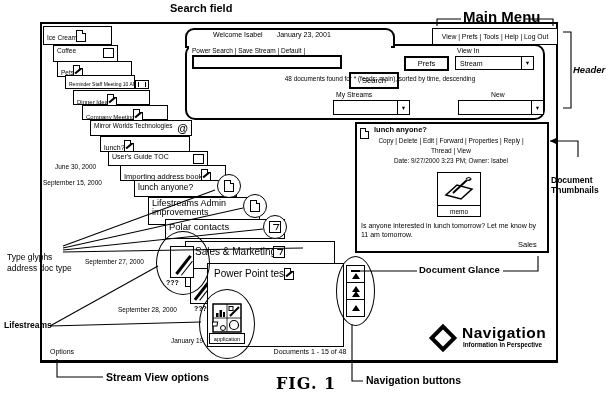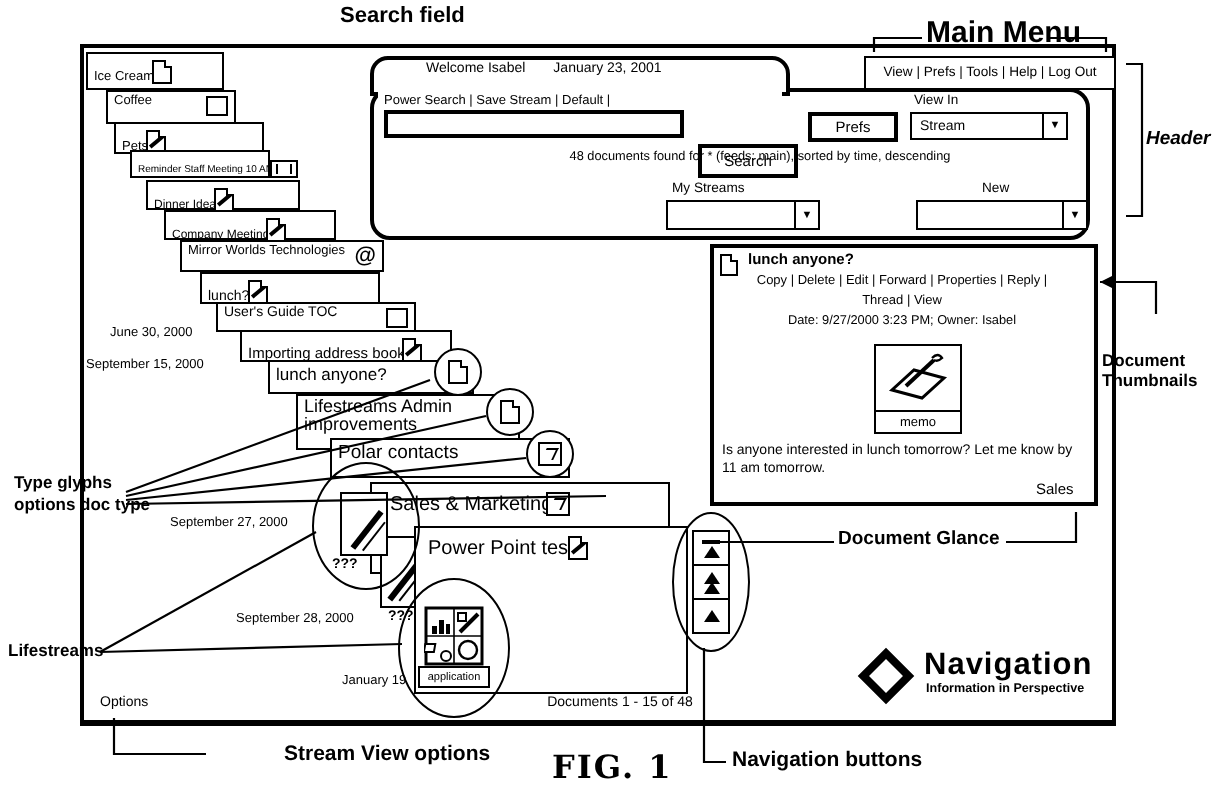--- a/index.html
+++ b/index.html
@@ -55,26 +55,26 @@
 
 
 <div class="abs lbl" style="left:170px;top:2px;font-size:11px;text-align:right;">Search field</div>
 <div class="abs lbl" style="left:463px;top:8px;font-size:15px;">Main Menu</div>
 <div class="abs lbl" style="left:573px;top:64px;font-style:italic;">Header</div>
 <div class="abs" style="left:551px;top:175px;font-size:8.5px;font-weight:700;line-height:1.2;z-index:62;">
   <div>Document</div>
   <div>Thumbnails</div>
 </div>
 <div class="abs lbl" style="left:419px;top:264px;">Document Glance</div>
-<div class="abs" style="left:7px;top:236px;font-size:8.5px;font-weight:700;line-height:1.3;z-index:62;">
+<div class="abs" style="left:7px;top:252px;font-size:8.5px;font-weight:400;line-height:1.3;z-index:62;">
   <div>Type glyphs</div>
-  <div>options doc type</div>
+  <div>address doc type</div>
 </div>
 <div class="abs lbl" style="left:4px;top:320px;font-size:8.5px;">Lifestreams</div>
-<div class="abs lbl" style="left:106px;top:371px;font-size:10.5px;margin-left:36px;">Stream View options</div>
+<div class="abs lbl" style="left:106px;top:371px;font-size:10.5px;">Stream View options</div>
 <div class="abs lbl" style="left:366px;top:374px;font-size:10.5px;">Navigation buttons</div>
 <div class="abs" style="left:276px;top:374px;font-size:16px;font-weight:bold;font-family:'DejaVu Serif',serif;letter-spacing:1px;z-index:62;">FIG. 1</div>
 
 
 <div class="abs win" style="left:40px;top:22px;width:518px;height:341px;"></div>
 
 
 <div class="abs" style="left:185px;top:28px;width:210px;height:20px;border:2px solid #000;border-radius:9px 9px 0 0;background:#fff;z-index:22;"></div>
 <div class="abs" style="left:185px;top:44px;width:360px;height:76px;border:2px solid #000;border-radius:10px;background:#fff;z-index:21;"></div>
 <div class="abs" style="left:189px;top:43px;width:202px;height:6px;background:#fff;z-index:23;"></div>

